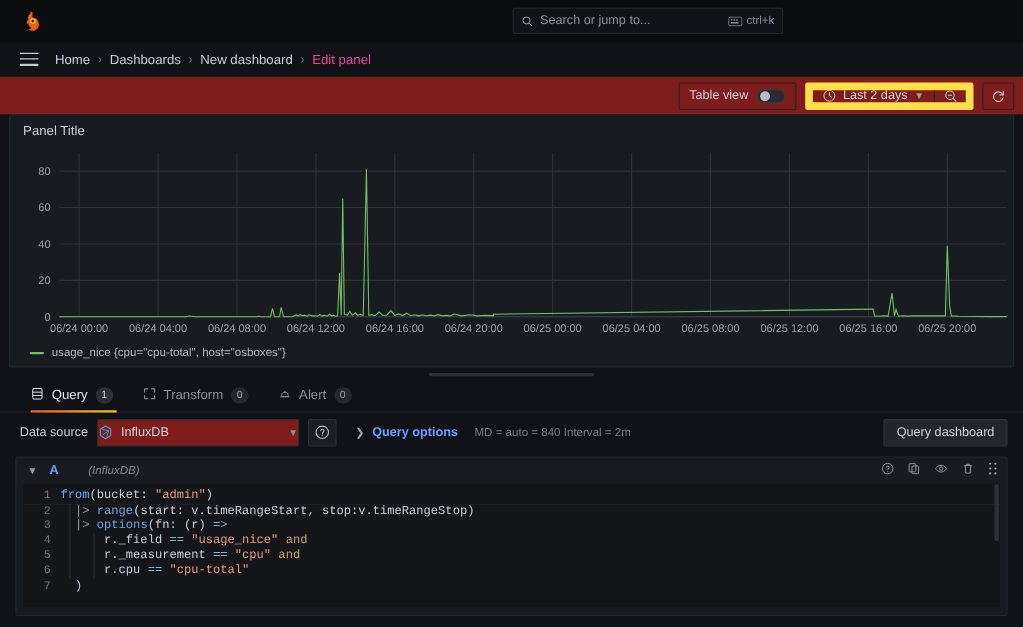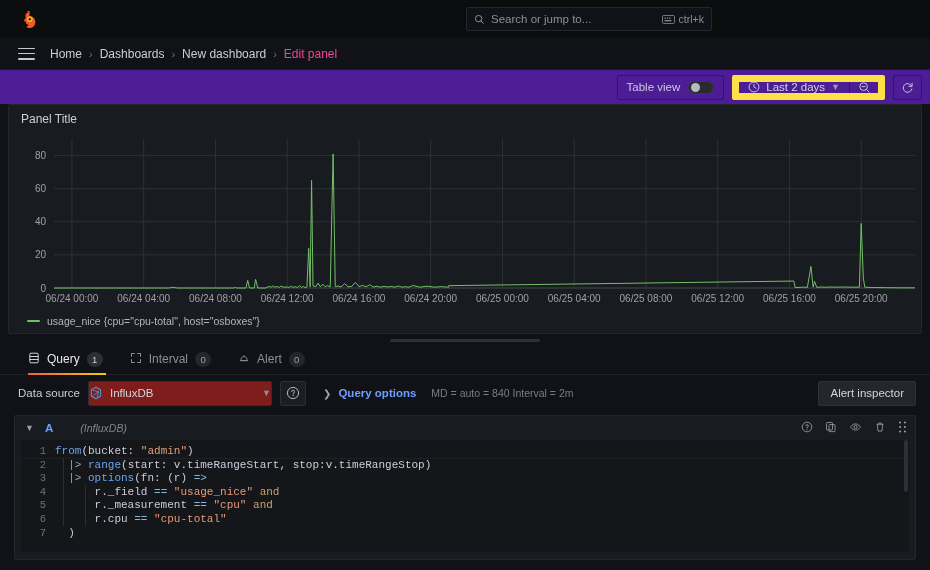--- a/index.html
+++ b/index.html
@@ -43,21 +43,21 @@
   .hamburger { width: 17px; height: 12px; display: flex; flex-direction: column; justify-content: space-between; cursor: pointer; }
   .hamburger i { display: block; height: 1.6px; background: #c8c9d0; border-radius: 1px; }
   .crumbs { display: flex; align-items: center; margin-left: 15px; font-size: 12px; }
   .crumb { color: #ccccdc; }
   .crumb.last { color: #ec4899; }
   .crumb-sep { color: #6e7078; margin: 0 7px; font-size: 11px; }
 
   
   .panel-toolbar {
     height: 34px; display: flex; align-items: center; justify-content: flex-end;
-    padding-right: 8px; gap: 8px; background: #4c1d95;
+    padding-right: 8px; gap: 8px; background: #7f1d1d;
   }
   .tableview-group {
     display: flex; align-items: center; gap: 8px;
     border: 1px solid #25262b; border-radius: 2px;
     height: 25px; padding: 0 9px; font-size: 11.5px; color: #ccccdc;
   }
   .toggle {
     width: 26px; height: 13px; border-radius: 7px;
     background: #2a2b31; border: 1px solid #3a3b42; position: relative;
   }
@@ -295,21 +295,21 @@
         <line x1="2.4" y1="6" x2="13.6" y2="6" stroke="#e9e9ed" stroke-width="1.2"></line>
         <line x1="2.4" y1="10" x2="13.6" y2="10" stroke="#e9e9ed" stroke-width="1.2"></line>
       </svg>
       <span>Query</span>
       <span class="tab-badge">1</span>
     </div>
     <div class="tab">
       <svg width="12" height="12" viewBox="0 0 16 16">
         <path d="M2 2h4M2 2v4M14 2h-4M14 2v4M2 14h4M2 14v-4M14 14h-4M14 14v-4" fill="none" stroke="#8e8e9a" stroke-width="1.3" stroke-linecap="round"></path>
       </svg>
-      <span>Interval</span>
+      <span>Transform</span>
       <span class="tab-badge">0</span>
     </div>
     <div class="tab">
       <svg width="12" height="12" viewBox="0 0 16 16">
         <path d="M4 11.4c0-3 .2-5.2 4-5.2s4 2.2 4 5.2z" fill="none" stroke="#8e8e9a" stroke-width="1.2" stroke-linejoin="round"></path>
         <line x1="2.6" y1="11.6" x2="13.4" y2="11.6" stroke="#8e8e9a" stroke-width="1.2"></line>
         <path d="M8 6.2V4.4" fill="none" stroke="#8e8e9a" stroke-width="1.2"></path>
       </svg>
       <span>Alert</span>
       <span class="tab-badge">0</span>
@@ -332,21 +332,21 @@
         <path d="M6.4 6.3a1.7 1.7 0 1 1 1.9 1.9v1" fill="none" stroke="#b9bac0" stroke-width="1.1" stroke-linecap="round"></path>
         <circle cx="8.1" cy="11.1" r="0.7" fill="#b9bac0"></circle>
       </svg>
     </div>
     <div class="qopts">
       <span class="caret">❯</span>
       <span class="qopts-link">Query options</span>
       <span class="qopts-meta">MD = auto = 840    Interval = 2m</span>
     </div>
     <div class="qinspect-btn">
-      <span>Alert inspector</span>
+      <span>Query dashboard</span>
     </div>
   </div>
 
   <div class="query-card">
     <div class="query-head">
       <span class="q-caret">▼</span>
       <span class="q-ref">A</span>
       <span class="q-ds">(InfluxDB)</span>
       <span class="q-actions">
         <span>

